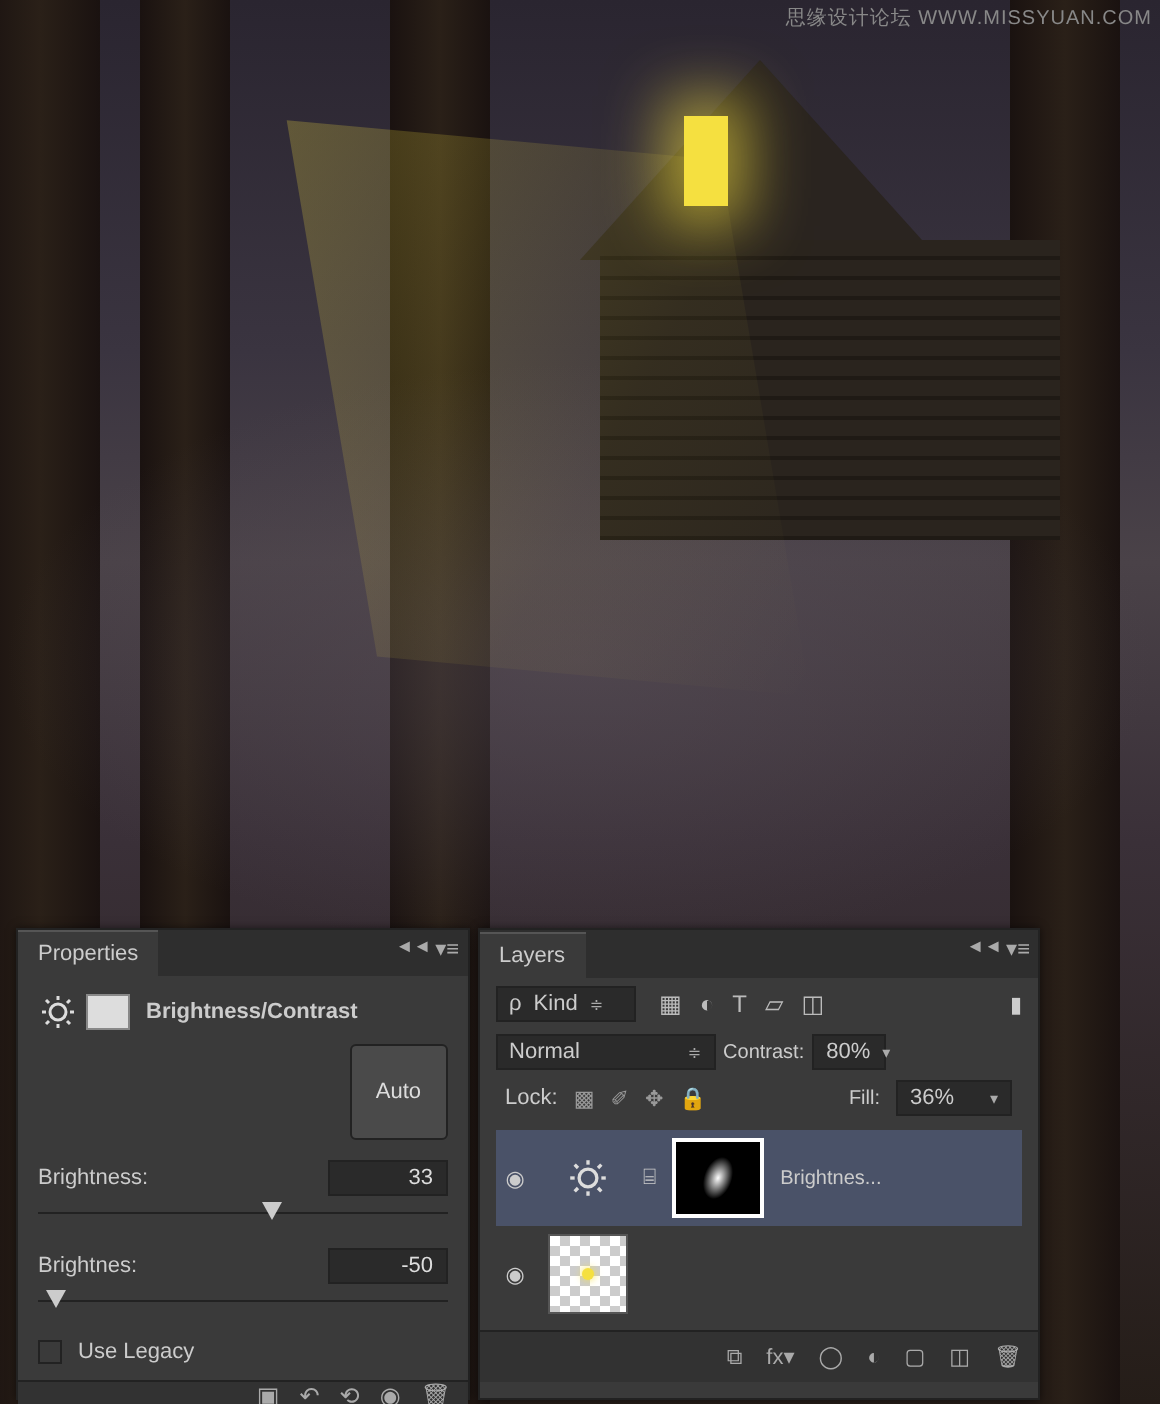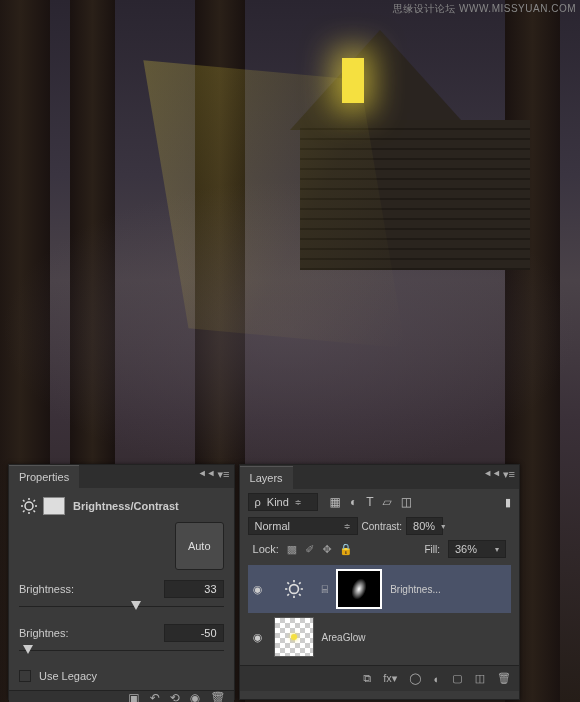--- a/index.html
+++ b/index.html
@@ -207,21 +207,20 @@
               </g>
             </svg>
         </div>
         <span class="link">⌸</span>
         <div class="mask"></div>
         <span class="lname">Brightnes...</span>
       </div>
       <div class="layer">
         <span class="eye">◉</span>
         <div class="checker"></div>
-        <span class="lname">AreaGlow</span>
       </div>
     </div>
     <div class="lfooter">
       <span>⧉</span>
       <span>fx▾</span>
       <span>◯</span>
       <span>◐</span>
       <span>▢</span>
       <span>◫</span>
       <span>🗑</span>

